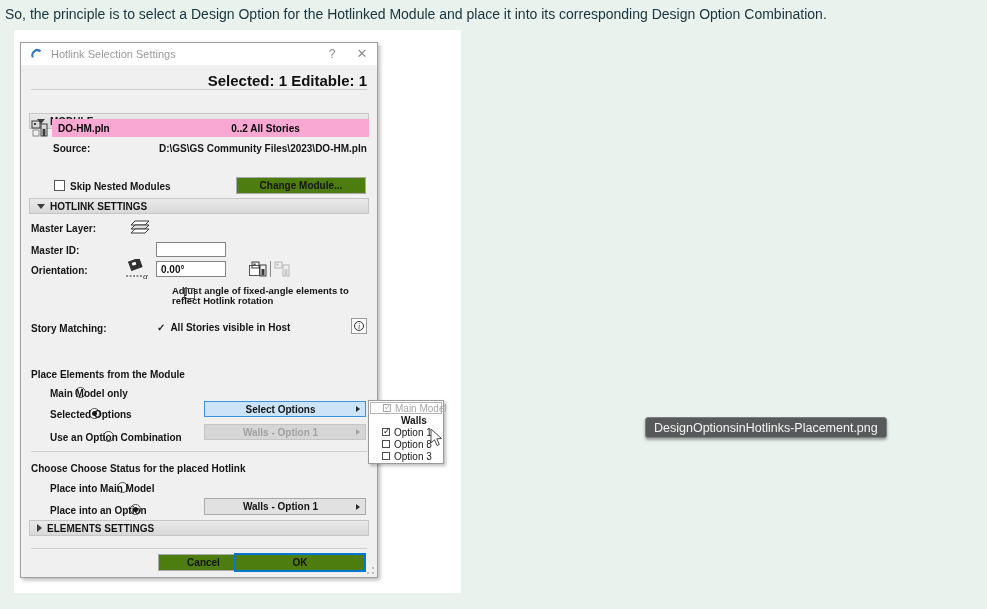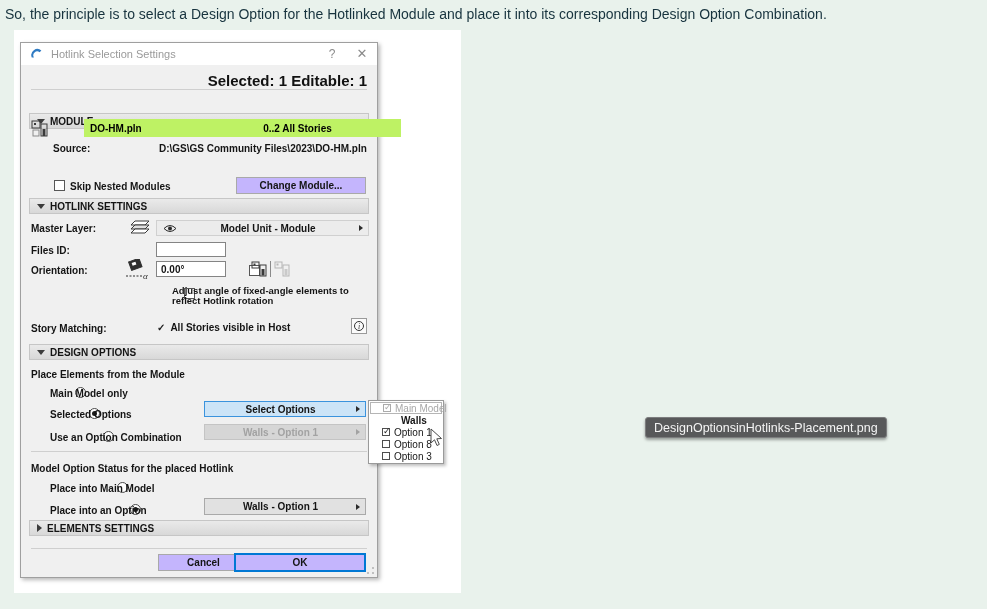--- a/index.html
+++ b/index.html
@@ -25,31 +25,31 @@
   .secbar { position:absolute; left:8px; width:340px; height:16px;
             background:linear-gradient(#eaeaea,#d8d8d8); border:1px solid #c6c6c6;
             display:flex; align-items:center; font-weight:700; color:#141414; }
   .tri { width:0; height:0; margin:0 5px 0 7px; }
   .tri.down { border-left:4px solid transparent; border-right:4px solid transparent; border-top:5px solid #3c3c3c; }
   .tri.right { border-top:4px solid transparent; border-bottom:4px solid transparent; border-left:5px solid #3c3c3c; }
 
   .lbl { font-weight:700; color:#141414; }
   .row-abs { position:absolute; }
 
-  .modbar { position:absolute; left:31px; top:76px; width:317px; height:18px; background:#bef264;
-            display:flex; align-items:center; font-weight:700;margin-left:32px; }
+  .modbar { position:absolute; left:31px; top:76px; width:317px; height:18px; background:#f9a8d4;
+            display:flex; align-items:center; font-weight:700; }
   .modbar .fname { padding-left:6px; width:110px; }
   .modbar .stories { flex:1; text-align:center; font-weight:700; }
 
   .cbx { display:inline-block; width:11px; height:11px; border:1px solid #565656; background:#fff; position:relative; vertical-align:middle; }
 
   .radio { display:inline-block; width:11px; height:11px; border:1px solid #4a4a4a; border-radius:50%; background:#fff; position:relative; vertical-align:middle; }
   .radio.selected::after { content:""; position:absolute; left:2px; top:2px; width:5px; height:5px; border-radius:50%; background:#1d1d1d; }
 
-  .btn { position:absolute; background:#c4b5fd; border:1px solid #a9a9a9; text-align:center; font-weight:700; color:#141414; display:flex; align-items:center; justify-content:center; }
+  .btn { position:absolute; background:#4d7c0f; border:1px solid #a9a9a9; text-align:center; font-weight:700; color:#141414; display:flex; align-items:center; justify-content:center; }
   .ddl { position:absolute; background:#ececec; border:1px solid #d0d0d0; display:flex; align-items:center; font-weight:700; color:#141414; }
   .ddl .dtext { flex:1; text-align:center; }
   .dd-arrow { width:0; height:0; border-top:3.5px solid transparent; border-bottom:3.5px solid transparent; border-left:4.5px solid #2b2b2b; margin-right:5px; }
   .ddl.disabled { background:#d6d6d6; border-color:#c4c4c4; color:#a2a2a2; }
   .ddl.disabled .dd-arrow { border-left-color:#a2a2a2; }
   .ddl.highlight { background:#cce4f7; border-color:#3b93dd; }
 
   .input { position:absolute; background:#fff; border:1px solid #848484; font-size:10px; font-weight:700; padding:0 4px; font-family:"Liberation Sans",sans-serif; color:#141414; }
 
   .info-btn { position:absolute; width:16px; height:16px; border:1px solid #9a9a9a; background:#fbfbfb; display:flex; align-items:center; justify-content:center; }
@@ -131,30 +131,22 @@
     <span class="tri down"></span>
     <span>HOTLINK SETTINGS</span>
   </div>
 
   <span class="row-abs lbl" style="left:10px; top:180px;">Master Layer:</span>
   <svg class="row-abs" style="left:108px; top:177px;" width="22" height="14" viewBox="0 0 22 14">
     <path d="M6 1 L20 1 L16 5 L2 5 Z" fill="#fff" stroke="#3a3a3a"></path>
     <path d="M6 5 L20 5 L16 9 L2 9 Z" fill="#e0e0e0" stroke="#3a3a3a"></path>
     <path d="M6 9 L20 9 L16 13 L2 13 Z" fill="#fff" stroke="#3a3a3a"></path>
   </svg>
-  <div class="ddl" style="left:135px; top:177px; width:213px; height:16px;">
-    <svg style="margin-left:6px;" width="14" height="9" viewBox="0 0 14 9">
-      <path d="M1 4.5 Q7 -1.5 13 4.5 Q7 10.5 1 4.5 Z" fill="none" stroke="#2b2b2b"></path>
-      <circle cx="7" cy="4.5" r="2" fill="#2b2b2b"></circle>
-    </svg>
-    <span class="dtext">Model Unit - Module</span>
-    <span class="dd-arrow"></span>
-  </div>
-
-  <span class="row-abs lbl" style="left:10px; top:202px;">Files ID:</span>
+
+  <span class="row-abs lbl" style="left:10px; top:202px;">Master ID:</span>
   <input class="input" style="left: 135px; top: 199px; width: 70px; height: 15px;" value="">
 
   <span class="row-abs lbl" style="left:10px; top:222px;">Orientation:</span>
   <svg class="row-abs" style="left:104px; top:216px;" width="27" height="22" viewBox="0 0 27 22">
     <rect x="5" y="1" width="11" height="9" transform="rotate(-20 10 6)" fill="#2f2f2f" stroke="#2f2f2f"></rect>
     <rect x="7.5" y="3" width="4" height="3" transform="rotate(-20 10 6)" fill="#fff"></rect>
     <line x1="1" y1="17" x2="17" y2="17" stroke="#2f2f2f" stroke-dasharray="2 1.5"></line>
     <text x="18" y="20" font-size="9" font-style="italic" font-family="Liberation Serif,serif" fill="#2f2f2f">α</text>
   </svg>
   <input class="input" style="left: 135px; top: 218px; width: 70px; height: 16px;" value="0.00°">
@@ -176,24 +168,20 @@
   <span class="cbx row-abs" style="left:135px; top:244px;"></span>
   <span class="row-abs lbl wrap-lbl" style="left:151px; top:243px; width:202px;">Adjust angle of fixed-angle elements to reflect Hotlink rotation</span>
 
   <span class="row-abs lbl" style="left:10px; top:280px;">Story Matching:</span>
   <span class="row-abs lbl chk-glyph" style="left:136px; top:279px;">All Stories visible in Host</span>
   <span class="info-btn" style="left:330px; top:275px;">
       <span class="circle-i"></span>
     </span>
 
   
-  <div class="secbar" style="top:301px;">
-    <span class="tri down"></span>
-    <span>DESIGN OPTIONS</span>
-  </div>
 
   <span class="row-abs lbl" style="left:10px; top:326px;">Place Elements from the Module</span>
 
   <span class="radio row-abs" style="left:13px; top:343px;"></span>
   <span class="row-abs lbl" style="left:29px; top:345px;">Main Model only</span>
 
   <span class="radio selected row-abs" style="left:13px; top:364px;"></span>
   <span class="row-abs lbl" style="left:29px; top:366px;">Selected Options</span>
   <div class="ddl highlight" style="left:183px; top:358px; width:162px; height:16px;">
     <span class="dtext">Select Options</span>
@@ -202,21 +190,21 @@
 
   <span class="radio row-abs" style="left:13px; top:387px;"></span>
   <span class="row-abs lbl" style="left:29px; top:389px;">Use an Option Combination</span>
   <div class="ddl disabled" style="left:183px; top:381px; width:162px; height:16px;">
     <span class="dtext">Walls - Option 1</span>
     <span class="dd-arrow"></span>
   </div>
 
   <div class="hsep" style="top:408px;"></div>
 
-  <span class="row-abs lbl" style="left:10px; top:420px;">Model Option Status for the placed Hotlink</span>
+  <span class="row-abs lbl" style="left:10px; top:420px;">Choose Choose Status for the placed Hotlink</span>
 
   <span class="radio row-abs" style="left:13px; top:438px;"></span>
   <span class="row-abs lbl" style="left:29px; top:440px;">Place into Main Model</span>
 
   <span class="radio selected row-abs" style="left:13px; top:460px;"></span>
   <span class="row-abs lbl" style="left:29px; top:462px;">Place into an Option</span>
   <div class="ddl" style="left:183px; top:455px; width:162px; height:17px; background:#e1e1e1; border-color:#a9a9a9;">
     <span class="dtext">Walls - Option 1</span>
     <span class="dd-arrow"></span>
   </div>

